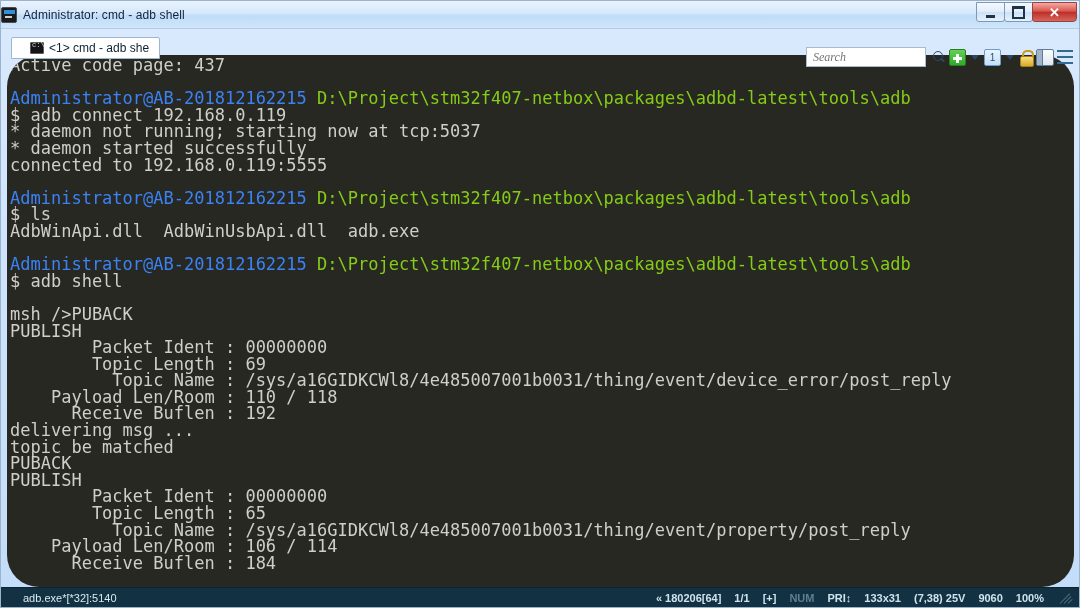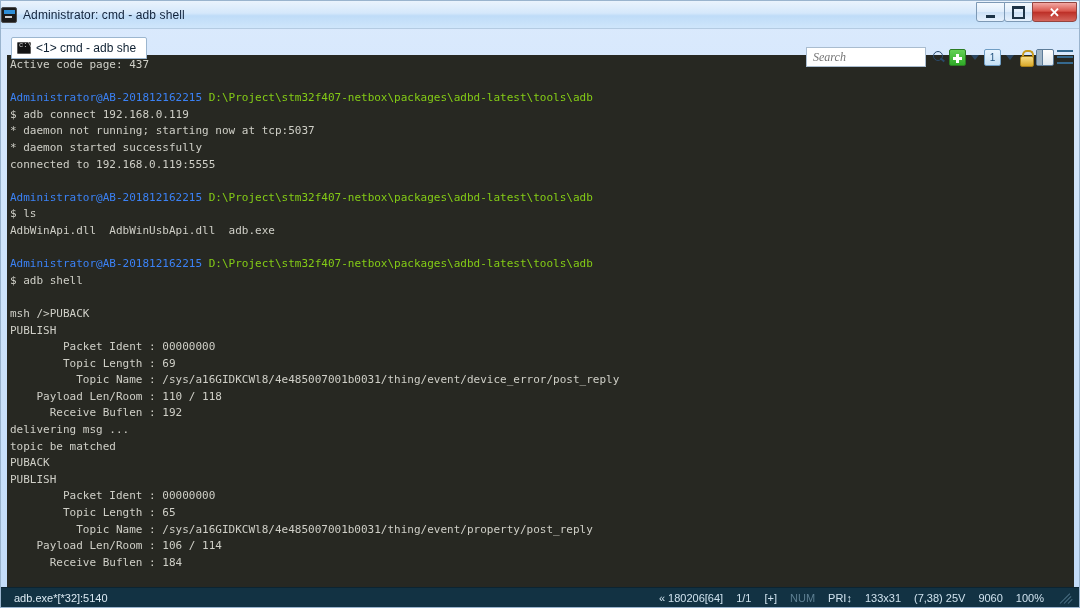--- a/index.html
+++ b/index.html
@@ -77,21 +77,21 @@
 
   
   .tabrow {
     height: 26px; flex: 0 0 26px;
     display: flex; align-items: center;
     padding: 0 4px 0 10px;
     position: relative;
   }
   .tab {
     display: flex; align-items: center; gap: 5px;
-    height: 22px; padding: 0 10px 0 5px;
+    height: 22px; padding: 0 10px 0 18px;
     background: #ffffff;
     border: 1px solid #9cb6cf;
     border-radius: 2px 2px 0 0;
     font-size: 12px; color: #0f2132;
     white-space: nowrap;
     margin-top: 11px;
   }
   .tab-ico {
     width: 14px; height: 12px; background: #141414;
     border: 1px solid #5a5a5a; border-radius: 1px;
@@ -184,44 +184,45 @@
   .console-wrap {
     flex: 1 1 auto; display: flex; min-height: 0;
     padding: 0 5px 0 6px;
   }
   .console {
     flex: 1 1 auto;
     background: #272822;
     overflow: hidden;
     padding: 2px 0 16px 3px;
     font-family: "DejaVu Sans Mono", "Liberation Mono", monospace;
-    font-size: 11px;
+    font-size: 17px;
     line-height: 16.6px;
     color: #cfcfc7;
     white-space: pre;
+    border-radius: 32px;
   }
   .line { height: 16.6px; }
   .g-bright { color: #3b82f6; text-align: center; }
   .g-olive  { color: #84cc16; }
 
   
   .statusbar {
     height: 20px; flex: 0 0 20px;
     background: #123243;
     display: flex; align-items: center;
     color: #dbe9f2;
     font-family: "Liberation Sans", sans-serif;
     font-size: 11px;
-    padding: 0 2px 0 13px;
+    padding: 0 2px 0 22px;
     border-top: 1px solid #0c2431;
   }
   .sb-left { white-space: nowrap; }
   .sb-right {
     margin-left: auto; display: flex; align-items: center; gap: 13px;
-    padding-right: 4px; white-space: nowrap;
+    padding-right: 4px; white-space: nowrap; font-weight: bold;
   }
   .sb-right span { color: #cfe2ee; }
   .sb-dim { color: #5d7f92 !important; text-align: right; }
   .grip {
     width: 14px; height: 14px; position: relative; margin-left: 2px;
   }
   .grip b {
     position:absolute; display:block; height: 1px; background: #4d7186;
     transform: rotate(-45deg); transform-origin: left center;
   }

